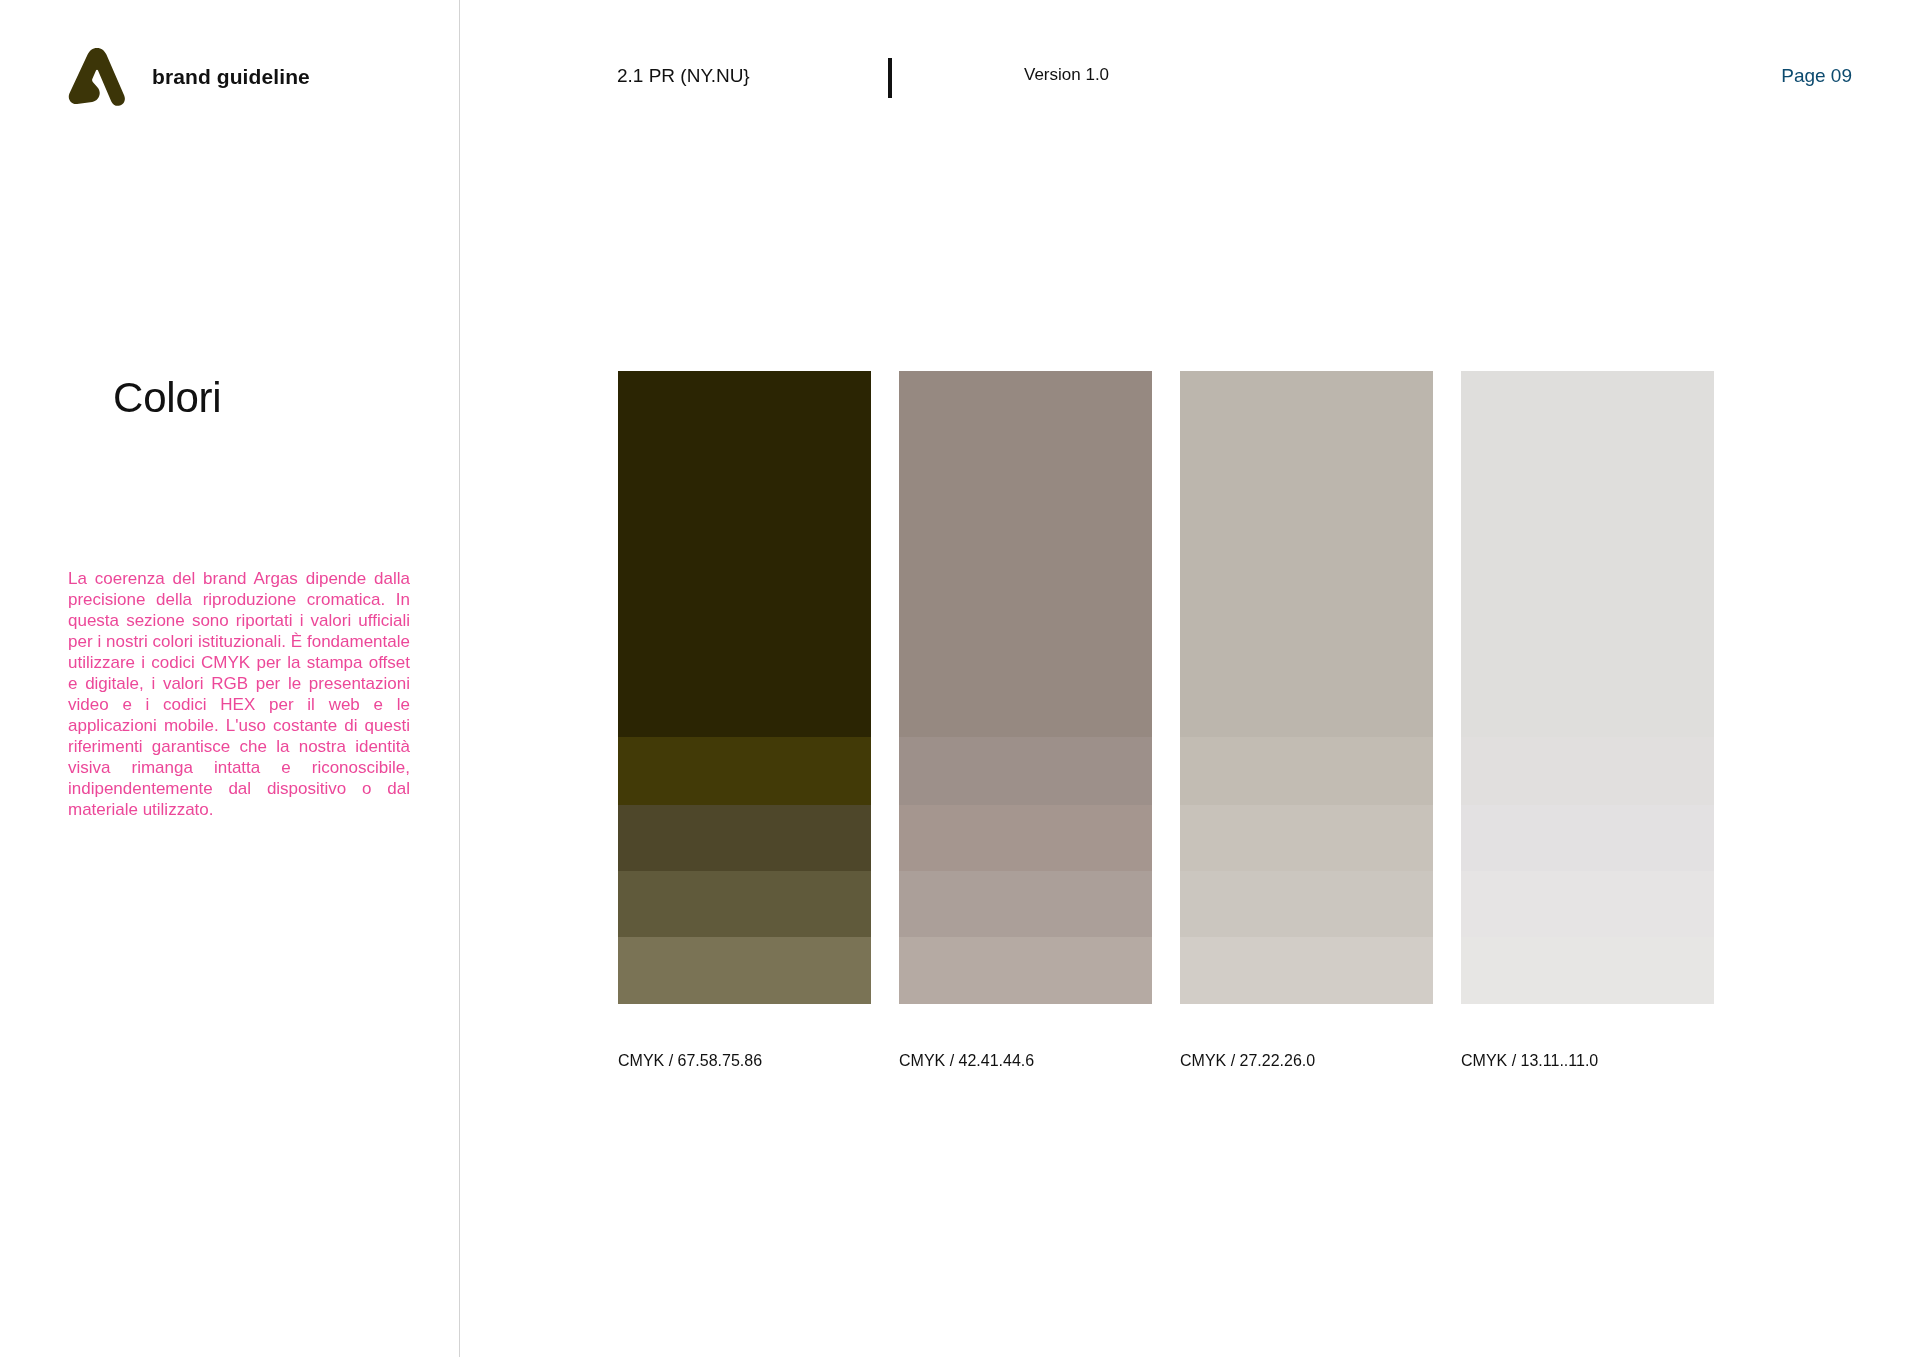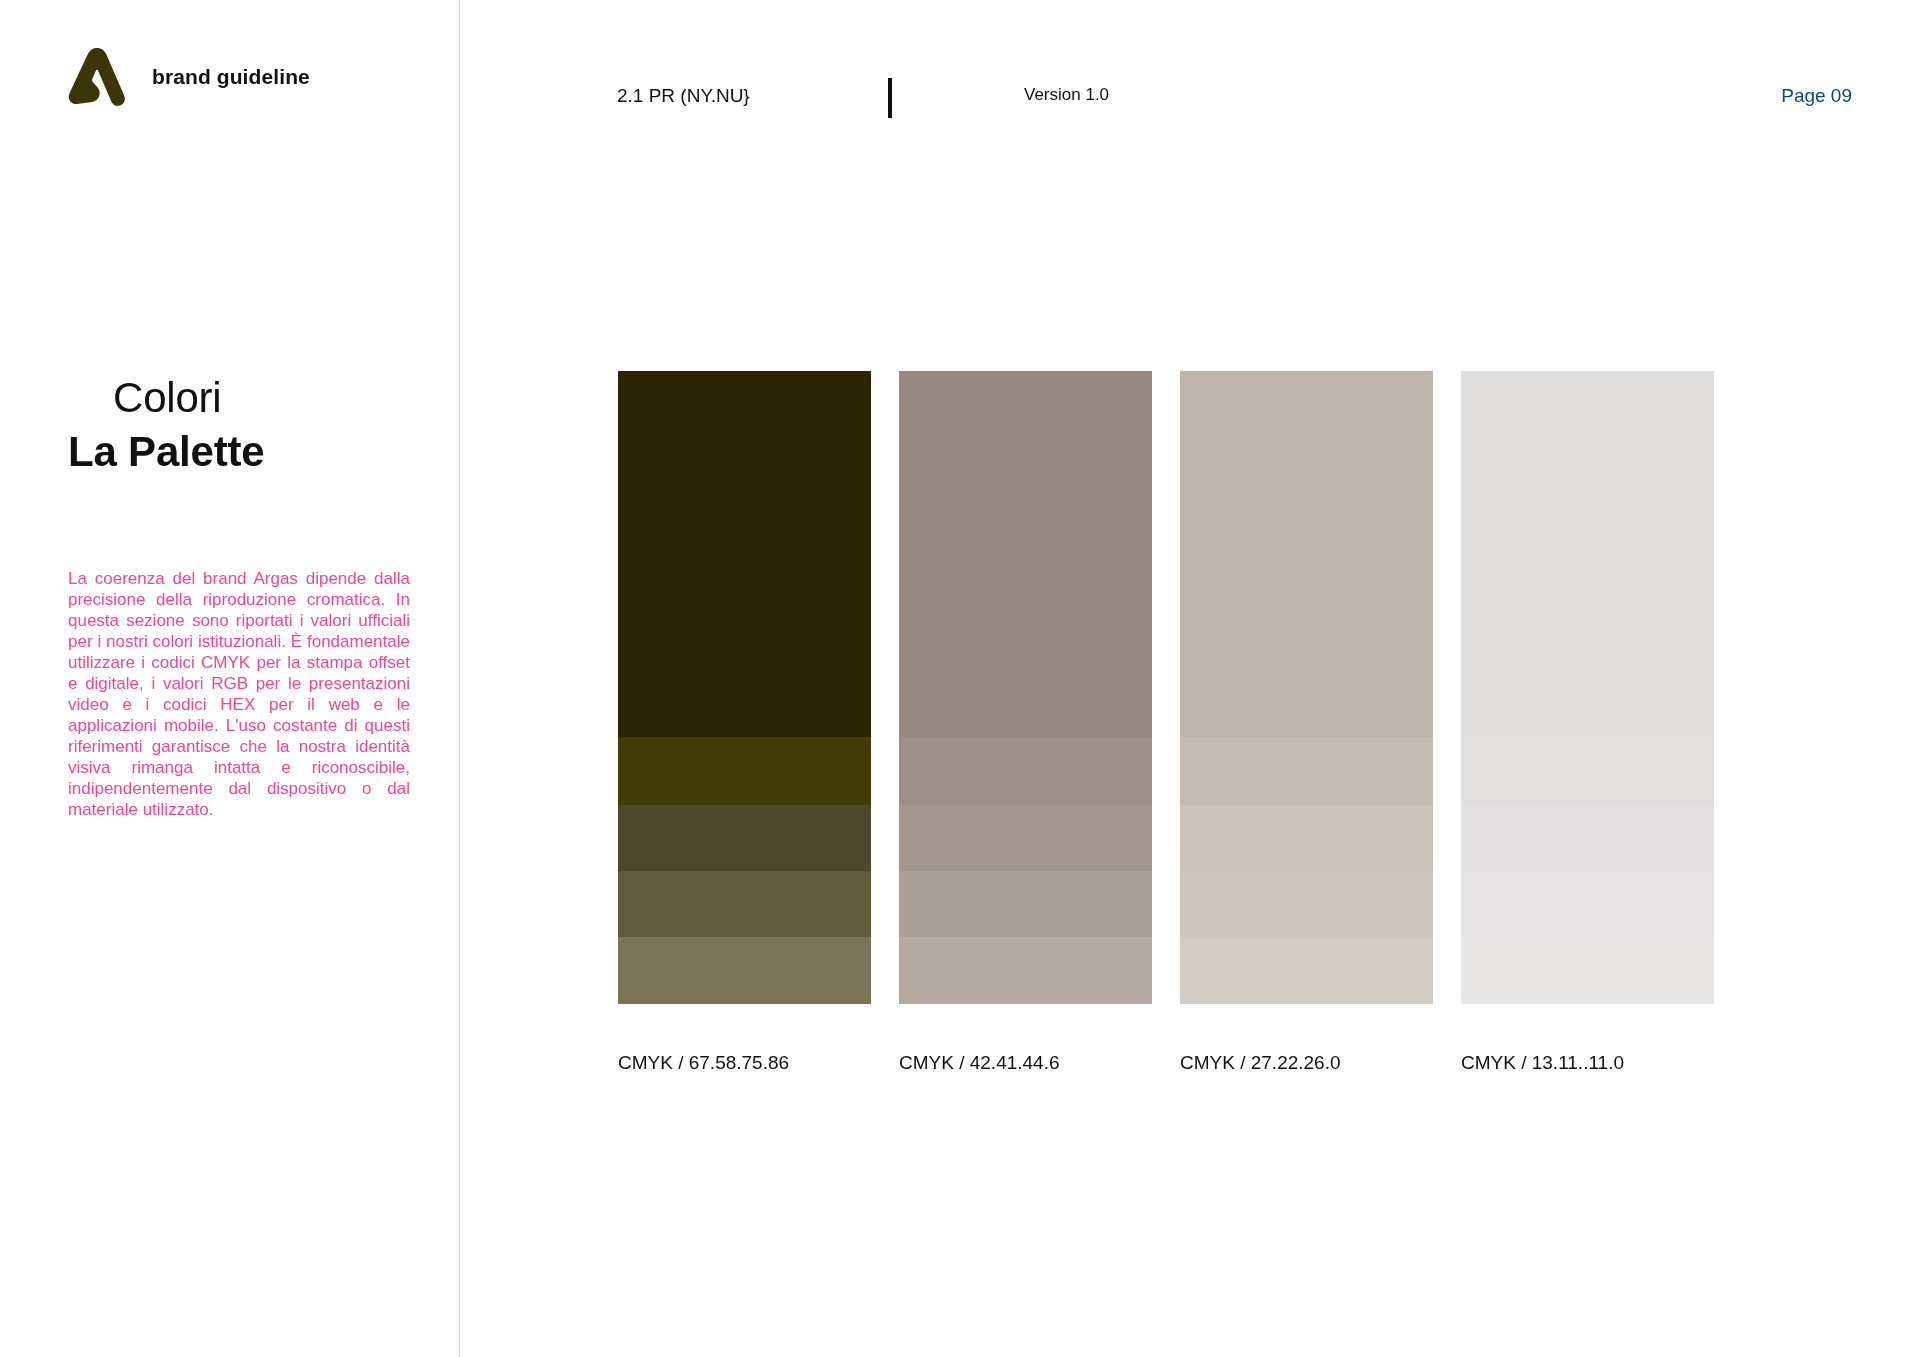--- a/index.html
+++ b/index.html
@@ -53,21 +53,20 @@
     color: #111111;
     white-space: nowrap;
   }
 
   .header-meta {
     position: absolute;
     left: 617px;
     top: 63px;
     width: 1235px;
     height: 50px;
-    margin-top: 20px;
   }
   .header-code {
     position: absolute;
     left: 0;
     top: 2px;
     font-size: 19px;
     color: #111111;
     white-space: nowrap;
   }
   .header-rule {
@@ -156,21 +155,21 @@
     width: 100%;
   }
   .swatch-band.b0 { flex: 0 0 366px; }
   .swatch-band.b1 { flex: 0 0 68px; }
   .swatch-band.b2 { flex: 0 0 66px; }
   .swatch-band.b3 { flex: 0 0 66px; }
   .swatch-band.b4 { flex: 0 0 67px; }
 
   .swatch-caption {
     margin-top: 48px;
-    font-size: 19px;
+    font-size: 16px;
     font-weight: 400;
     color: #111111;
     white-space: nowrap;
   }
 </style>
 </head>
 <body>
 
 <div class="page">
 
@@ -201,21 +200,20 @@
 
   <div class="header-meta">
     <span class="header-code">2.1 PR (NY.NU}</span>
     <span class="header-rule"></span>
     <span class="header-version">Version 1.0</span>
     <span class="header-page">Page 09</span>
   </div>
 
   <div class="title-block">
     <div class="title-line-1">Colori</div>
-    <div class="title-line-2">La Palette</div>
   </div>
 
   <p class="body-copy">La coerenza del brand Argas dipende dalla precisione della riproduzione cromatica. In questa sezione sono riportati i valori ufficiali per i nostri colori istituzionali. È fondamentale utilizzare i codici CMYK per la stampa offset e digitale, i valori RGB per le presentazioni video e i codici HEX per il web e le applicazioni mobile. L'uso costante di questi riferimenti garantisce che la nostra identità visiva rimanga intatta e riconoscibile, indipendentemente dal dispositivo o dal materiale utilizzato.</p>
 
   <div class="palette">
 
     <div class="swatch-col">
       <div class="swatch-stack">
         <div class="swatch-band b0" style="background-color: rgb(43, 37, 3);"></div>
         <div class="swatch-band b1" style="background-color: rgb(66, 58, 7);"></div>

